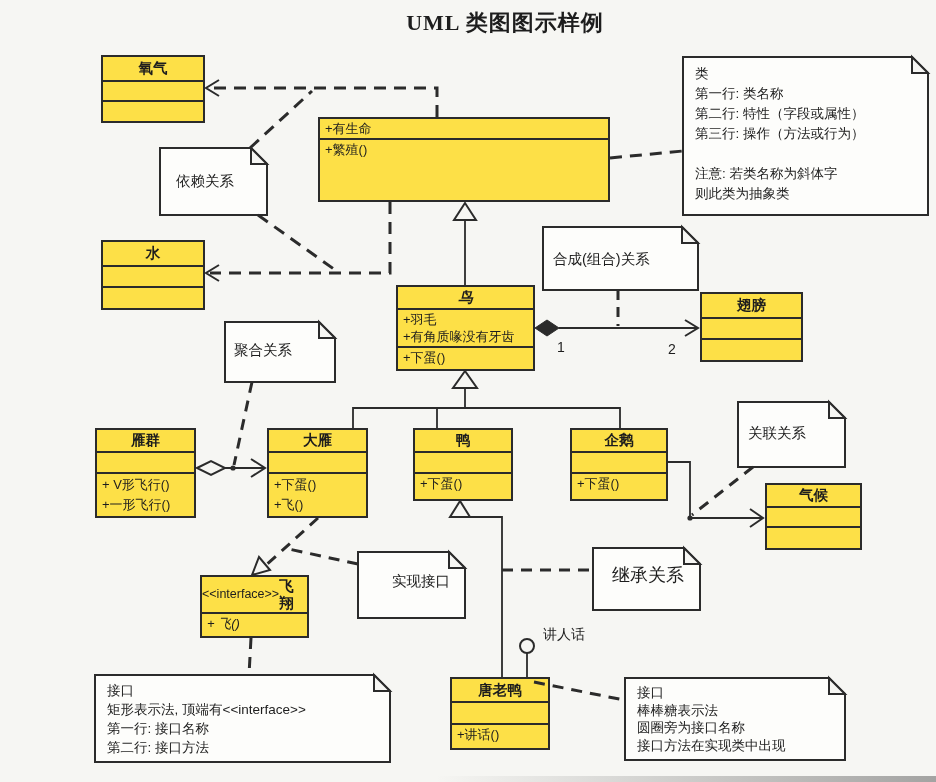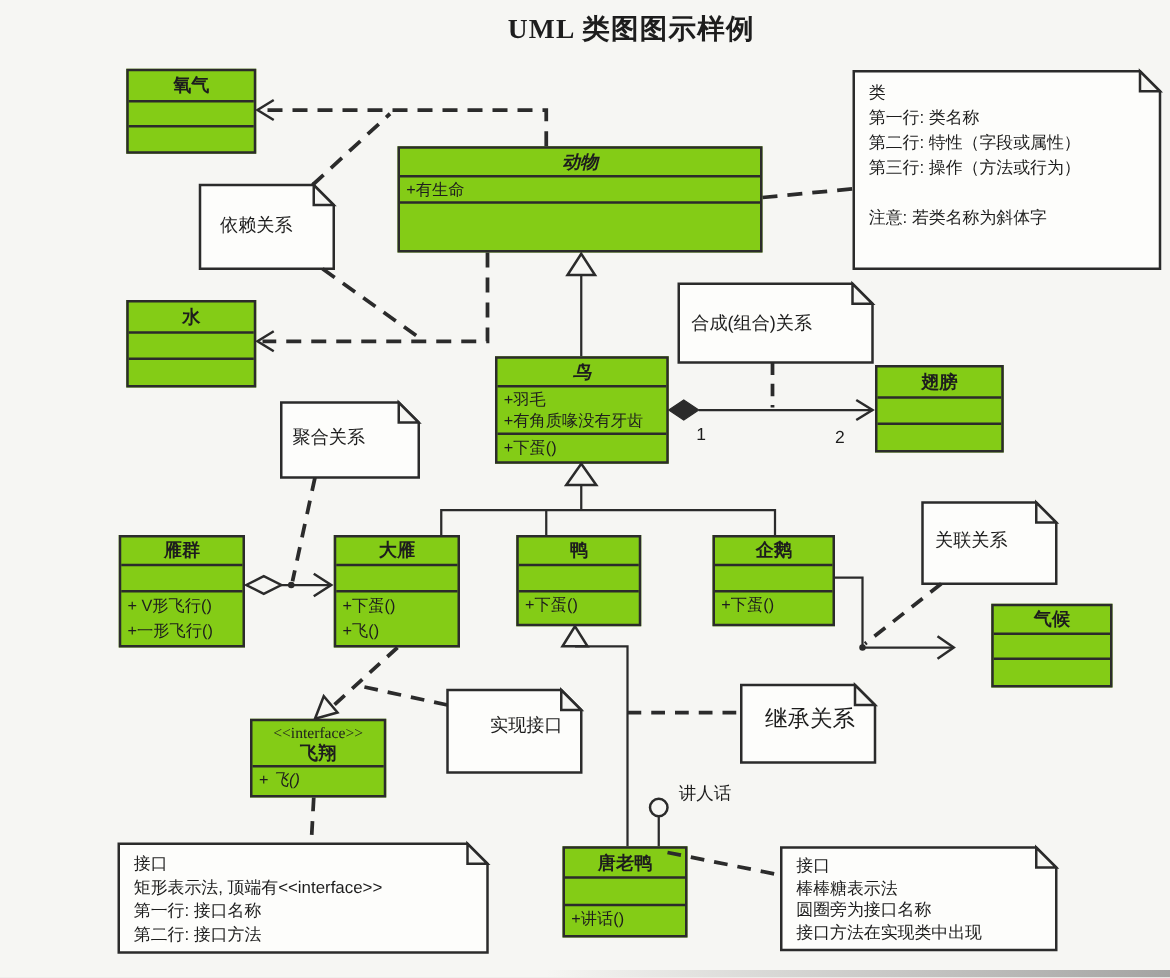--- a/index.html
+++ b/index.html
@@ -1,21 +1,21 @@
 <!DOCTYPE html>
 <html><head>
 <meta charset="utf-8">
 <style>
   html,body{margin:0;padding:0;background:#e9e9e7;}
   #page{position:relative;width:936px;height:782px;background:#f6f6f3;overflow:hidden;
         font-family:"Liberation Sans",sans-serif;color:#1d1d1d;}
   .pg-title{position:absolute;top:8px;left:0;right:0;text-align:center;padding-left:74px;
         font-family:"Liberation Serif",serif;font-weight:700;font-size:22px;letter-spacing:1px;z-index:3;}
   
-  .cls{position:absolute;background:#84cc16;border:2px solid #2b2b2b;box-sizing:border-box;z-index:1;}
+  .cls{position:absolute;background:#fde047;border:2px solid #2b2b2b;box-sizing:border-box;z-index:1;}
   .cls .nm{display:flex;align-items:center;justify-content:center;font-weight:700;font-size:14.5px;
         border-bottom:2px solid #2b2b2b;box-sizing:border-box;overflow:hidden;}
   .cls .sec{box-sizing:border-box;border-bottom:2px solid #2b2b2b;padding:1px 5px;font-size:13px;
         line-height:1.4;overflow:hidden;}
   .cls .last{border-bottom:none;}
   .it{font-style:italic;}
   .stereo{font-size:12.5px;font-weight:400;}
   
   .svg-overlay{position:absolute;left:0;top:0;z-index:2;pointer-events:none;}
   
@@ -38,25 +38,25 @@
     <div class="sec last"></div>
   </div>
 
   <div class="cls" style="left:101px;top:240px;width:104px;height:70px;">
     <div class="nm" style="height:25px;">水</div>
     <div class="sec" style="height:21px;"></div>
     <div class="sec last"></div>
   </div>
 
   <div class="cls" style="left:318px;top:117px;width:292px;height:85px;">
-    <div class="nm it" style="height:23px;">动物</div>
     <div class="sec" style="height:21px;">
       <div class="mline">+有生命</div>
     </div>
     <div class="sec last" style="line-height:18px;">
+      <div class="mline">+繁殖()</div>
     </div>
   </div>
 
   <div class="cls" style="left:396px;top:285px;width:139px;height:86px;">
     <div class="nm it" style="height:23px;">鸟</div>
     <div class="sec" style="height:38px;line-height:17px;">
       <div class="mline">+羽毛</div>
       <div class="mline">+有角质喙没有牙齿</div>
     </div>
     <div class="sec last">
@@ -97,28 +97,28 @@
   </div>
 
   <div class="cls" style="left:570px;top:428px;width:98px;height:73px;">
     <div class="nm" style="height:23px;">企鹅</div>
     <div class="sec" style="height:21px;"></div>
     <div class="sec last">
       <div class="mline">+下蛋()</div>
     </div>
   </div>
 
-  <div class="cls" style="left:765px;top:483px;width:97px;height:67px;margin-left:28px;">
+  <div class="cls" style="left:765px;top:483px;width:97px;height:67px;">
     <div class="nm" style="height:23px;">气候</div>
     <div class="sec" style="height:20px;"></div>
     <div class="sec last"></div>
   </div>
 
   <div class="cls" style="left:200px;top:575px;width:109px;height:63px;">
-    <div class="nm" style="height:37px;flex-direction:column;line-height:17px;font-family:Liberation Serif, serif;">
+    <div class="nm" style="height:37px;flex-direction:row;line-height:17px;">
       <div class="stereo">&lt;&lt;interface&gt;&gt;</div>
       <div>飞翔</div>
     </div>
     <div class="sec last it">
       <div class="mline">+ 飞()</div>
     </div>
   </div>
 
   <div class="cls" style="left:450px;top:677px;width:100px;height:73px;">
     <div class="nm" style="height:24px;">唐老鸭</div>
@@ -217,20 +217,21 @@
     </g>
   </svg>
 
   <div class="note-text" style="left:695px;top:64px;width:225px;line-height:20px;">
     <div class="note-line">类</div>
     <div class="note-line">第一行: 类名称</div>
     <div class="note-line">第二行: 特性（字段或属性）</div>
     <div class="note-line">第三行: 操作（方法或行为）</div>
     <div class="note-line" style="min-height:20px;"></div>
     <div class="note-line">注意: 若类名称为斜体字</div>
+    <div class="note-line">则此类为抽象类</div>
   </div>
 
   <div class="note-text" style="left:176px;top:172px;font-size:14.5px;">依赖关系</div>
   <div class="note-text" style="left:553px;top:250px;font-size:14.5px;">合成(组合)关系</div>
   <div class="note-text" style="left:234px;top:341px;font-size:14.5px;">聚合关系</div>
   <div class="note-text" style="left:748px;top:424px;font-size:14.5px;">关联关系</div>
   <div class="note-text" style="left:368px;top:572px;font-size:14.5px;margin-left:24px;">实现接口</div>
   <div class="note-text" style="left:612px;top:566px;font-size:18px;">继承关系</div>
 
   <div class="note-text" style="left:107px;top:682px;width:275px;line-height:18.5px;">

